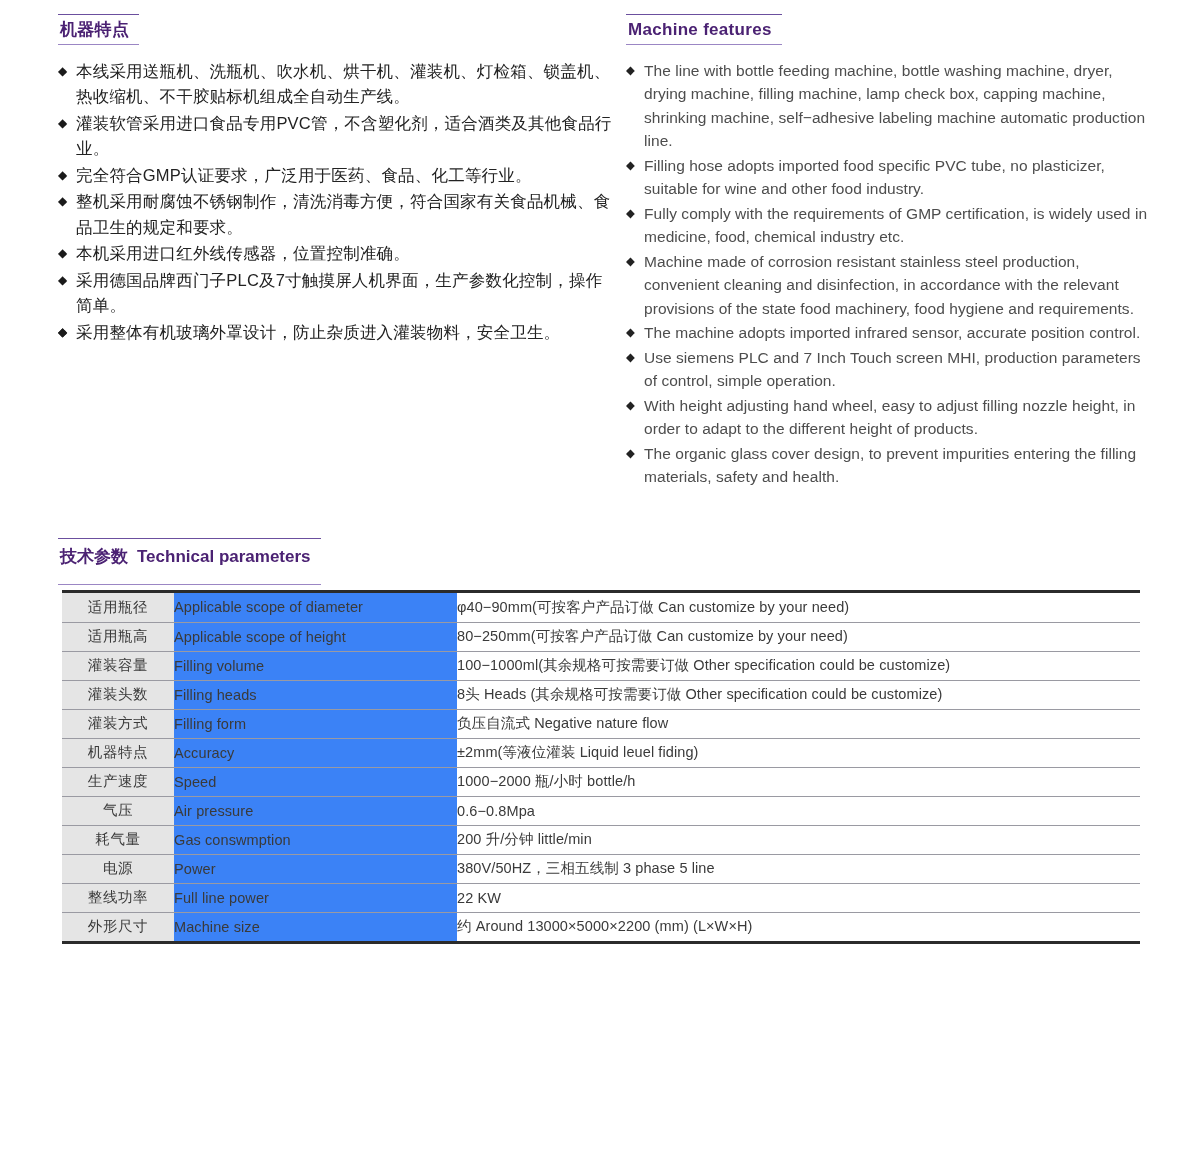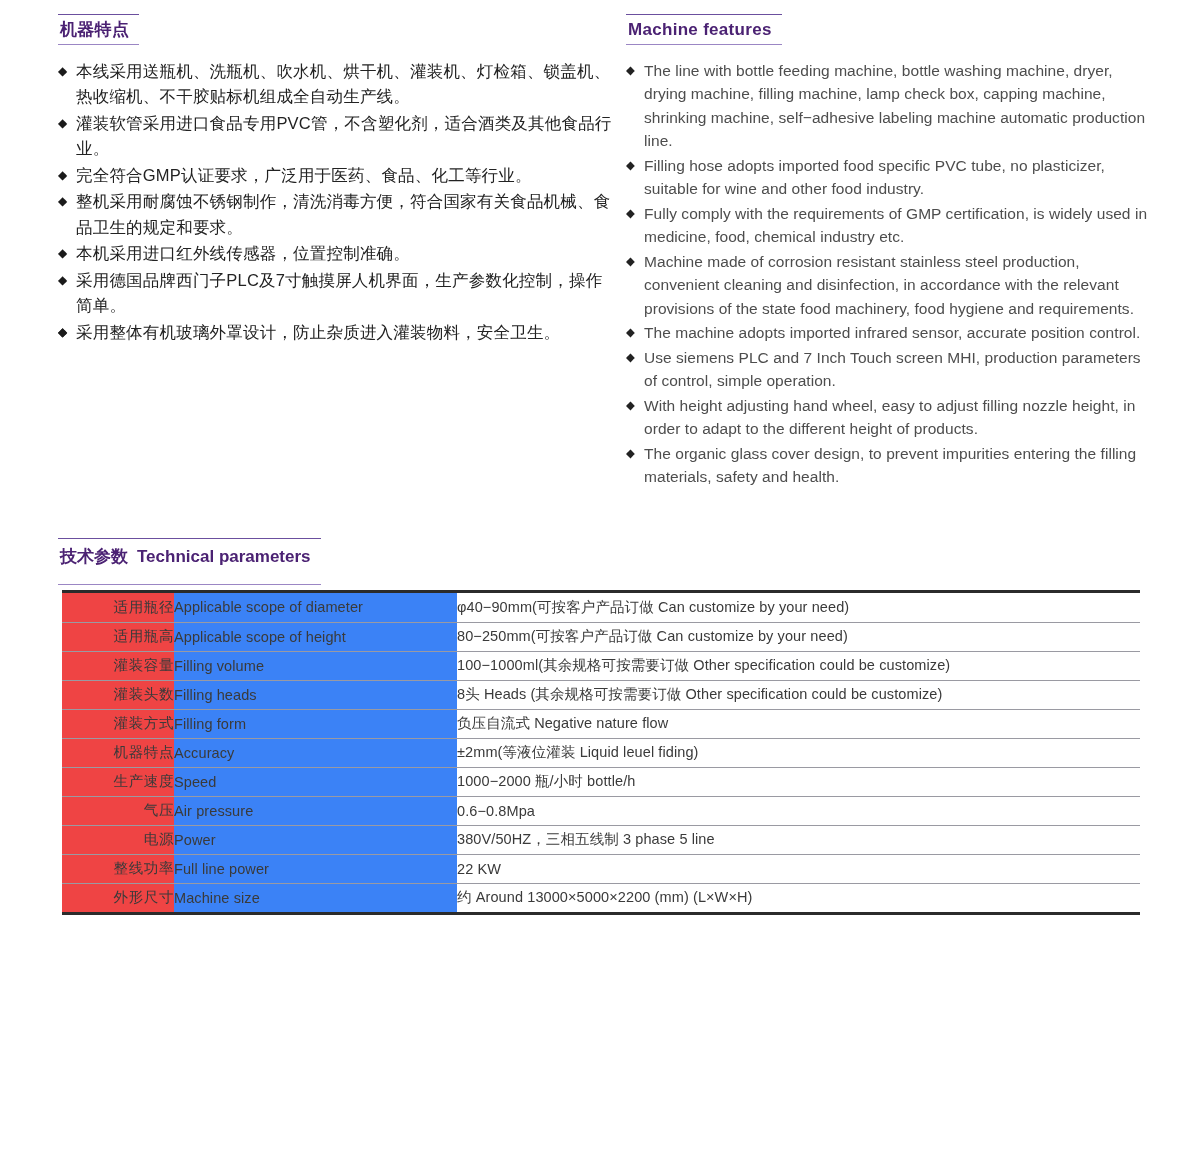--- a/index.html
+++ b/index.html
@@ -132,22 +132,22 @@
     border-bottom: 1px solid #9a9aa2;
     padding: 0;
     vertical-align: middle;
     font-size: 14.5px;
     color: #3a3a3a;
   }
   table.params tr:last-child td { border-bottom: none; }
 
   td.c-cn {
     width: 112px;
-    background: #ef4444;
-    text-align: right;
+    background: #e5e5e5;
+    text-align: center;
     padding-right: 10px;
     font-size: 14.5px;
     color: #2f2f2f;
     letter-spacing: 0.6px;
   }
   td.c-en {
     width: 283px;
     background: #3b82f6;
     padding-left: 22px;
     color: #4a4a4a;
@@ -248,20 +248,25 @@
             <td class="c-cn">生产速度</td>
             <td class="c-en">Speed</td>
             <td class="c-val">1000−2000 瓶/小时 bottle/h</td>
           </tr>
           <tr>
             <td class="c-cn">气压</td>
             <td class="c-en">Air pressure</td>
             <td class="c-val">0.6−0.8Mpa</td>
           </tr>
           <tr>
+            <td class="c-cn">耗气量</td>
+            <td class="c-en">Gas conswmption</td>
+            <td class="c-val">200 升/分钟 little/min</td>
+          </tr>
+          <tr>
             <td class="c-cn">电源</td>
             <td class="c-en">Power</td>
             <td class="c-val">380V/50HZ，三相五线制 3 phase 5 line</td>
           </tr>
           <tr>
             <td class="c-cn">整线功率</td>
             <td class="c-en">Full line power</td>
             <td class="c-val">22 KW</td>
           </tr>
           <tr>

